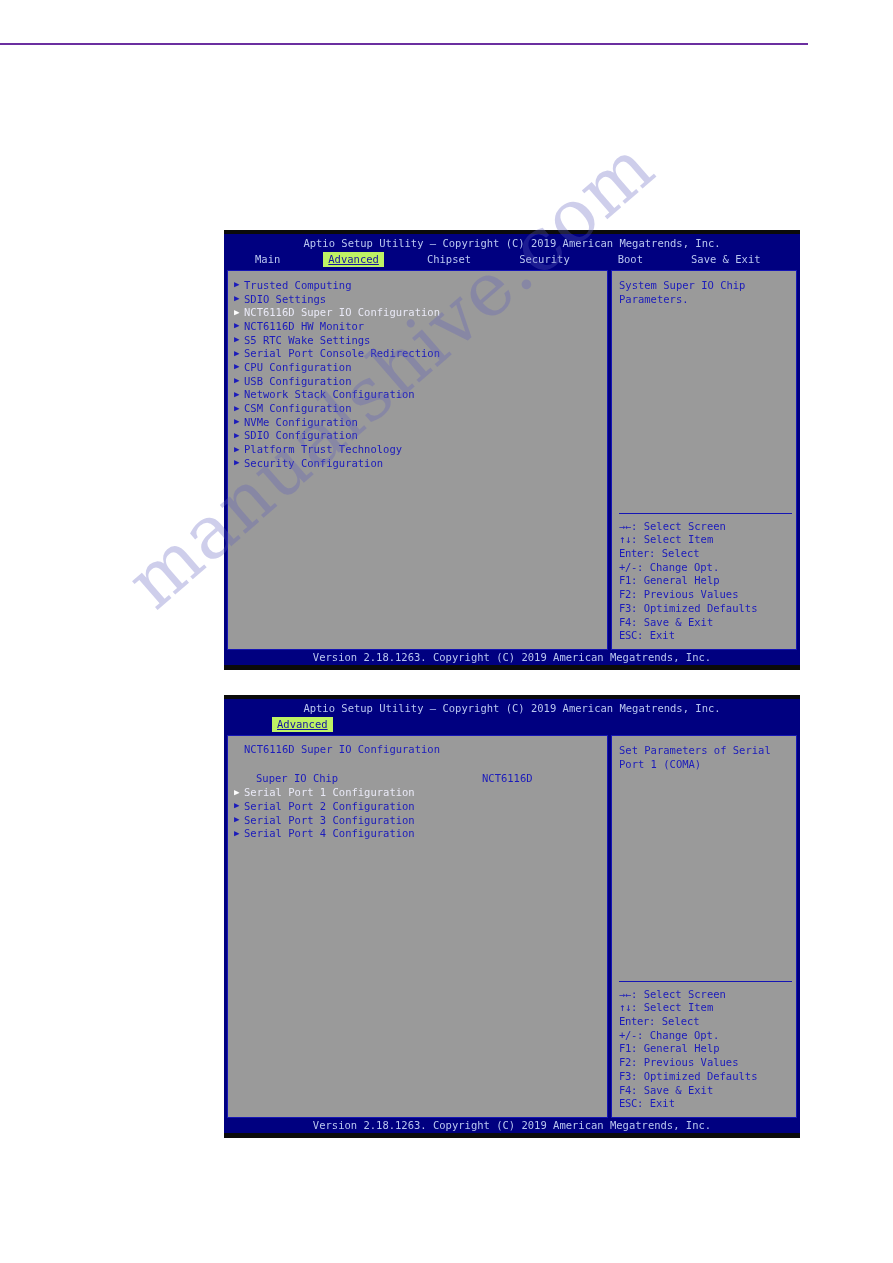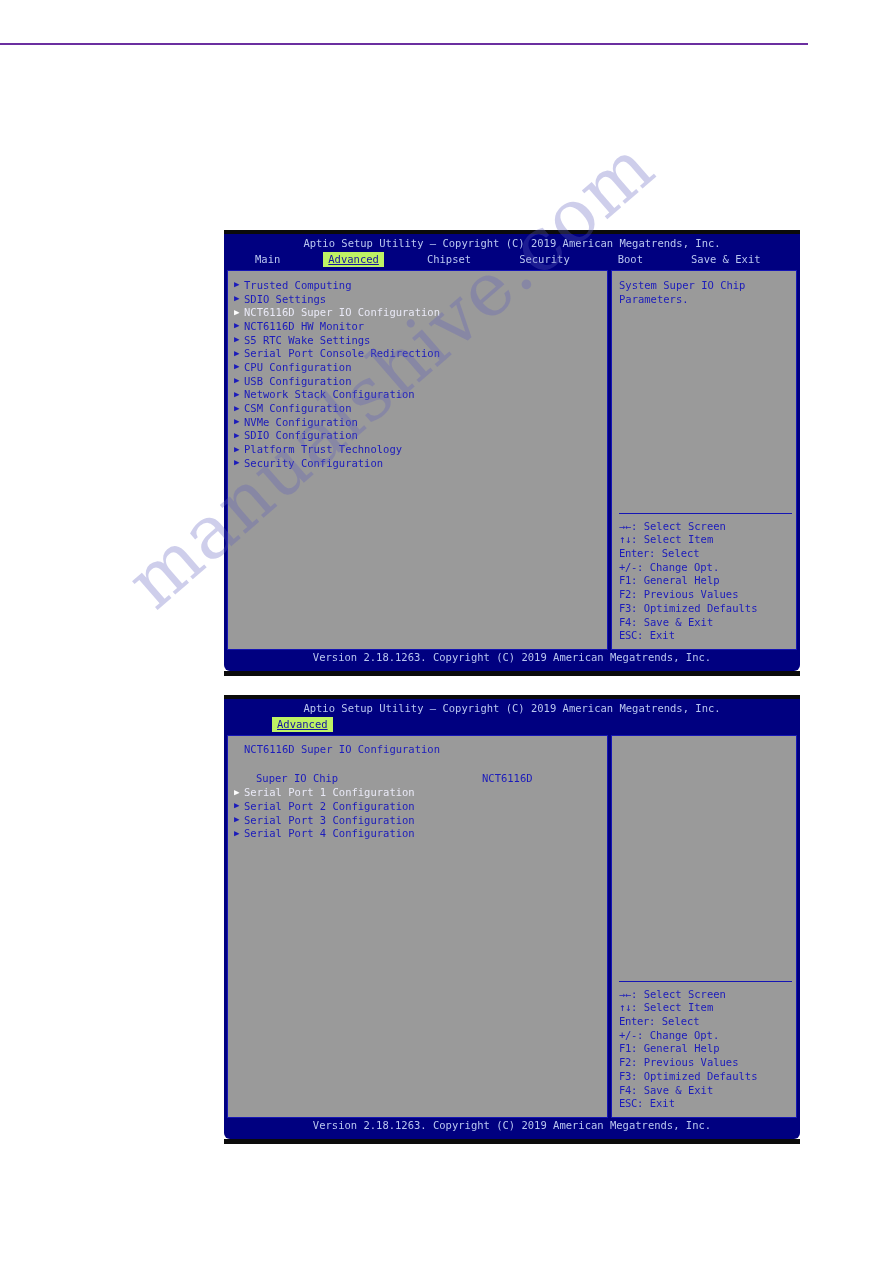--- a/index.html
+++ b/index.html
@@ -184,28 +184,27 @@
   .legend-row {
     font-size: 10.5px;
     color: #1b1bbb;
     line-height: 13.7px;
     white-space: nowrap;
   }
   .legend-key { letter-spacing: -0.3px; }
 
   
   .version-bar {
-    height: 21px;
+    height: 15px;
     line-height: 15px;
     text-align: center;
     font-size: 10.5px;
     color: #b9c6ef;
     background: #000080;
     white-space: nowrap;
-    border-radius: 6px;
   }
   .bottom-black {
     height: 5px;
     background: #0b0b0b;
   }
   .topstrip {
     height: 4px;
     background: #0b0b0b;
   }
 </style>
@@ -341,20 +340,21 @@
             <span class="menu-label">Serial Port 3 Configuration</span>
           </div>
           <div class="menu-row">
             <span class="arrow">▶</span>
             <span class="menu-label">Serial Port 4 Configuration</span>
           </div>
         </div>
     </div>
 
     <div class="panel-right">
+      <div class="help-text">Set Parameters of Serial Port 1 (COMA)</div>
       <div class="legend">
         <div class="legend-divider"></div>
         <div id="s2-legend">
             <div class="legend-row"><span class="legend-key">→←</span><span>: Select Screen</span></div>
             <div class="legend-row"><span class="legend-key">↑↓</span><span>: Select Item</span></div>
             <div class="legend-row"><span class="legend-key">Enter</span><span>: Select</span></div>
             <div class="legend-row"><span class="legend-key">+/-</span><span>: Change Opt.</span></div>
             <div class="legend-row"><span class="legend-key">F1</span><span>: General Help</span></div>
             <div class="legend-row"><span class="legend-key">F2</span><span>: Previous Values</span></div>
             <div class="legend-row"><span class="legend-key">F3</span><span>: Optimized Defaults</span></div>

